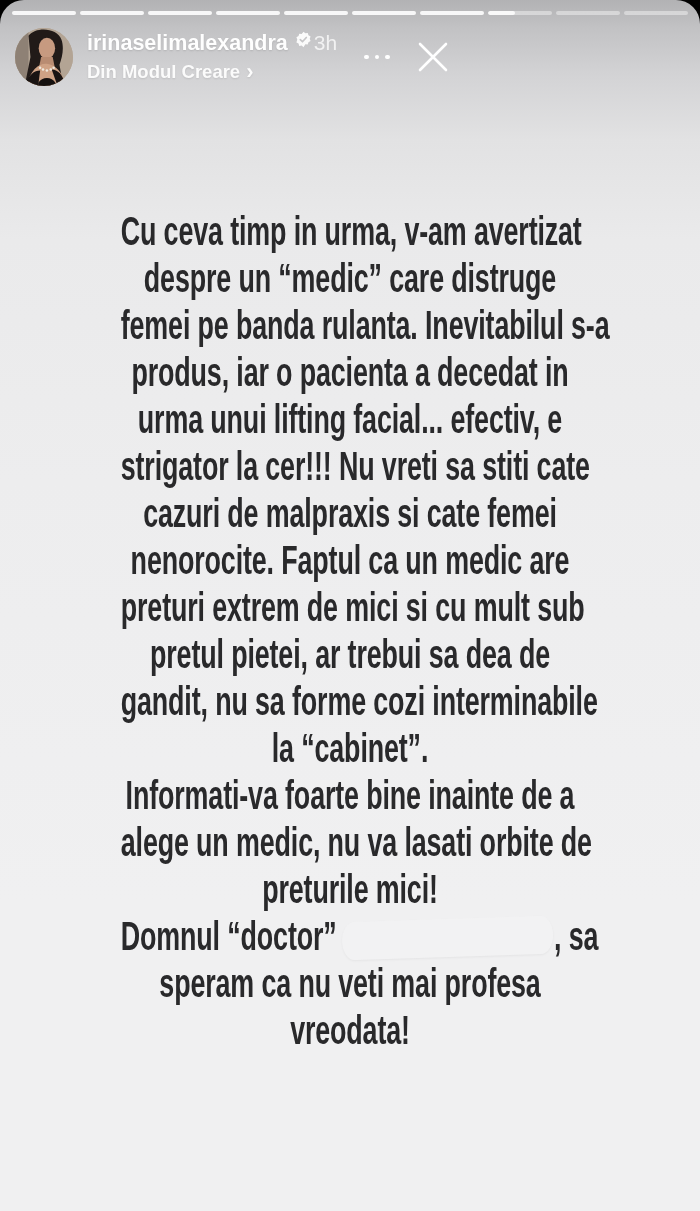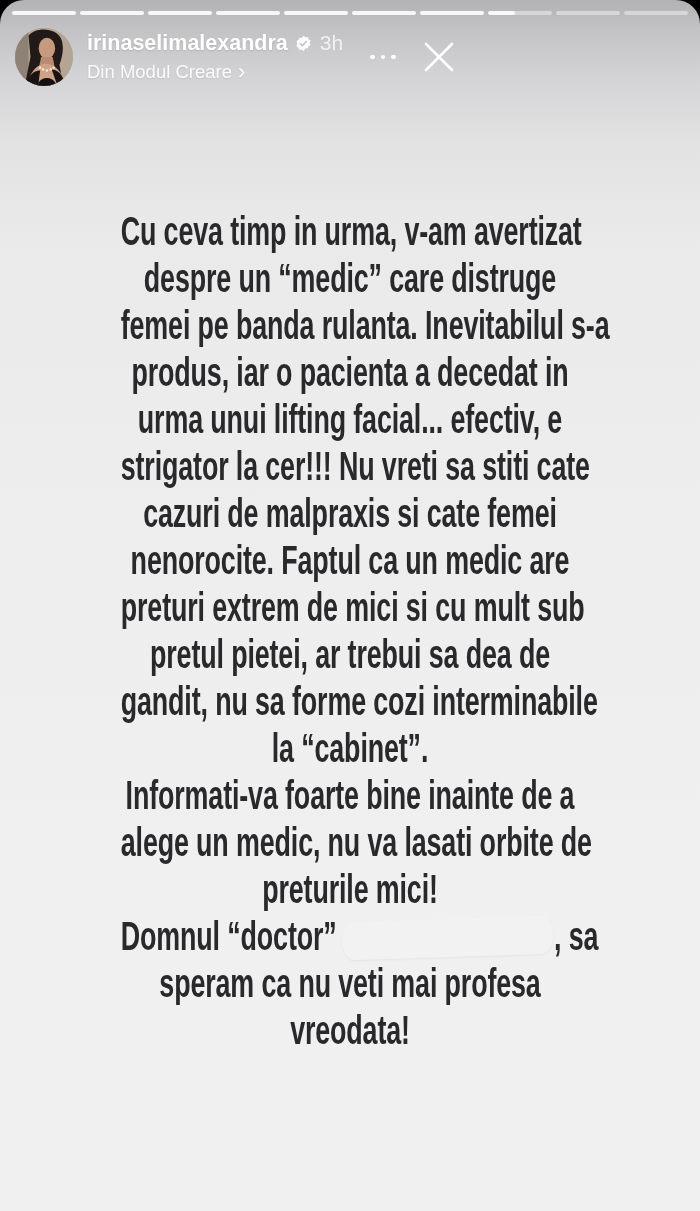--- a/index.html
+++ b/index.html
@@ -44,34 +44,34 @@
     position:absolute;top:26px;left:15px;right:14px;height:62px;
     display:flex;align-items:center;
     color:#fff;
   }
   .avatar{
     width:58px;height:58px;border-radius:50%;overflow:hidden;flex:0 0 auto;
     background:#b3a494;
   }
   .avatar svg{display:block;width:100%;height:100%;}
   .id-block{margin-left:14px;min-width:0;}
-  .row1{display:flex;align-items:center;line-height:24px;}
+  .row1{display:flex;line-height:24px;}
   .username{
     font-size:21.5px;font-weight:700;color:#fefefe;
     text-shadow:0 1px 2px rgba(0,0,0,0.12);
     white-space:nowrap;
   }
   .badge{width:17px;height:17px;margin-left:7px;flex:0 0 auto;}
   .badge svg{display:block;width:100%;height:100%;}
   .timestamp{
-    margin-left:8px;font-size:21px;font-weight:400;
+    margin-left:2px;font-size:21px;font-weight:400;
     color:rgba(255,255,255,0.75);
   }
   .row2{
-    margin-top:6px;font-size:18.5px;font-weight:400;color:#fbfbfb;
+    margin-top:6px;font-size:18.5px;font-weight:700;color:#fbfbfb;
     display:flex;align-items:center;line-height:22px;
     text-shadow:0 1px 2px rgba(0,0,0,0.10);
   }
   .chev{margin-left:6px;font-size:22px;line-height:18px;color:rgba(255,255,255,0.95);}
   .follow{
     margin-left:auto;flex:0 0 auto;
     background:transparent;
     border:1.5px solid rgba(255,255,255,0.82);
     border-radius:13px;
     color:#fff;

